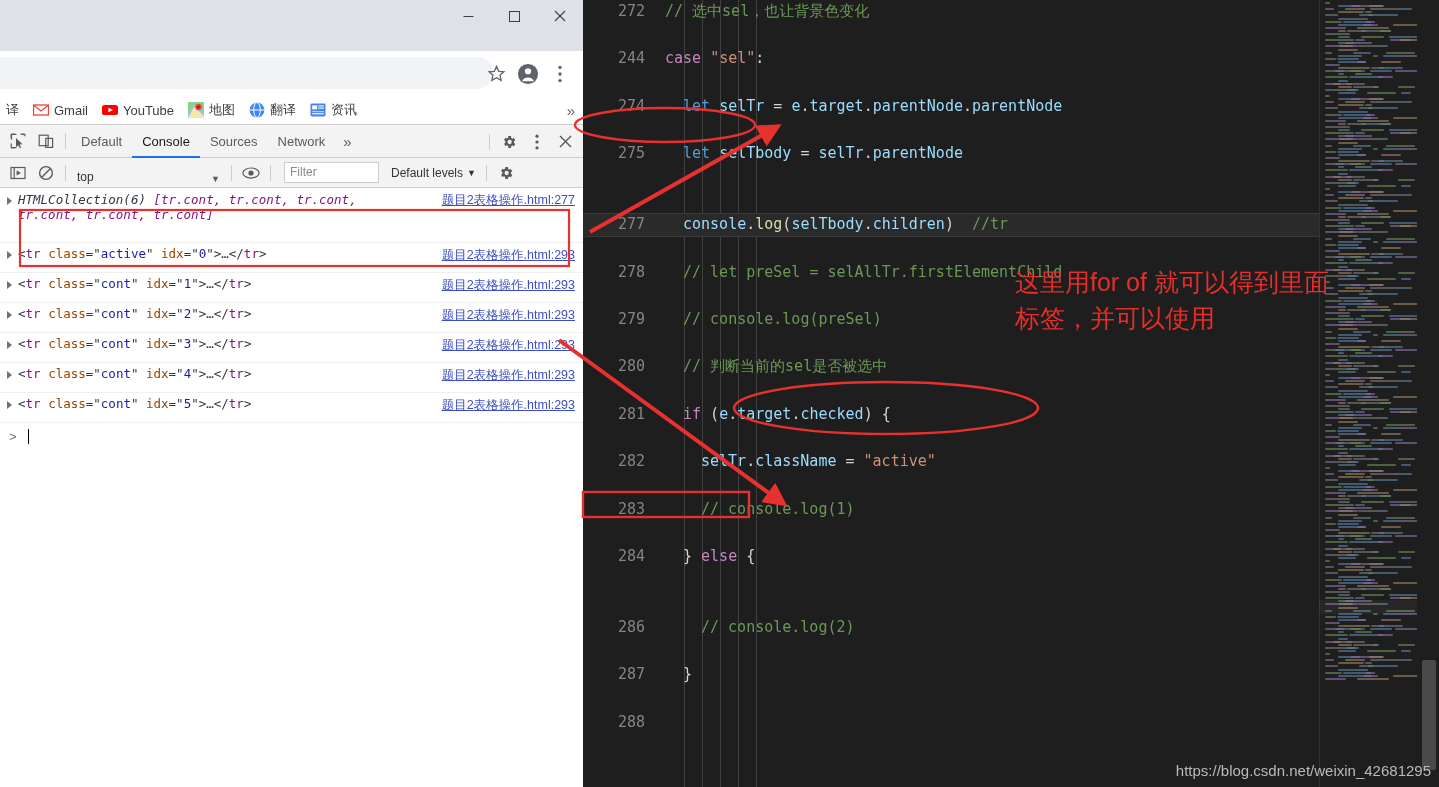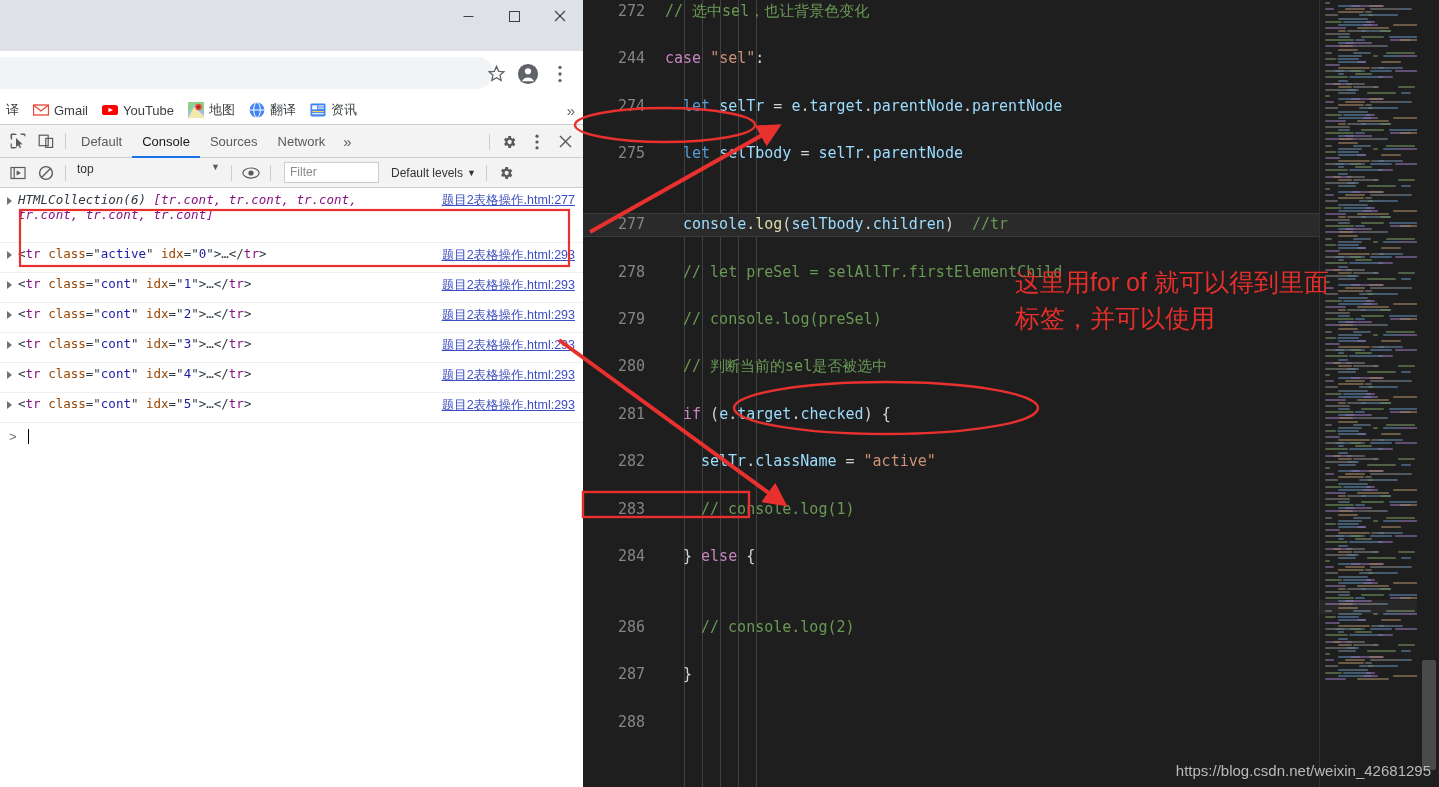--- a/index.html
+++ b/index.html
@@ -75,21 +75,21 @@
   }
   .dt-tab.active { color: #1a1a1a; box-shadow: inset 0 -2px 0 #1a73e8; }
   .dt-more { padding: 0 8px; font-size: 15px; color: #5a5a5a; height: 33px; line-height: 33px; }
   .dt-right { position: absolute; right: 4px; top: 0; height: 33px; display: flex; align-items: center; }
 
   .dt-toolbar {
     height: 30px; background: #f3f3f3; border-bottom: 1px solid #cdcdcd;
     display: flex; align-items: center; padding-left: 4px; position: relative;
   }
   .ctx-select {
-    display: flex; align-items: flex-start; justify-content: space-between;
+    display: flex; align-items: flex-end; justify-content: space-between;
     width: 155px; height: 22px; padding: 0 6px; font-size: 12px; color: #333;
   }
   .filter-box {
     width: 95px; height: 21px; background: #fff; border: 1px solid #cdcdcd;
     font-size: 12px; color: #8a8a8a; padding: 0 5px; line-height: 19px; margin-left: 8px;
   }
   .levels { font-size: 12px; color: #333; margin-left: 12px; display: flex; align-items: center; gap: 4px; }
 
   
   .console { position: absolute; left: 0; right: 0; top: 64px; bottom: 0; background: #fff; overflow: hidden; }

